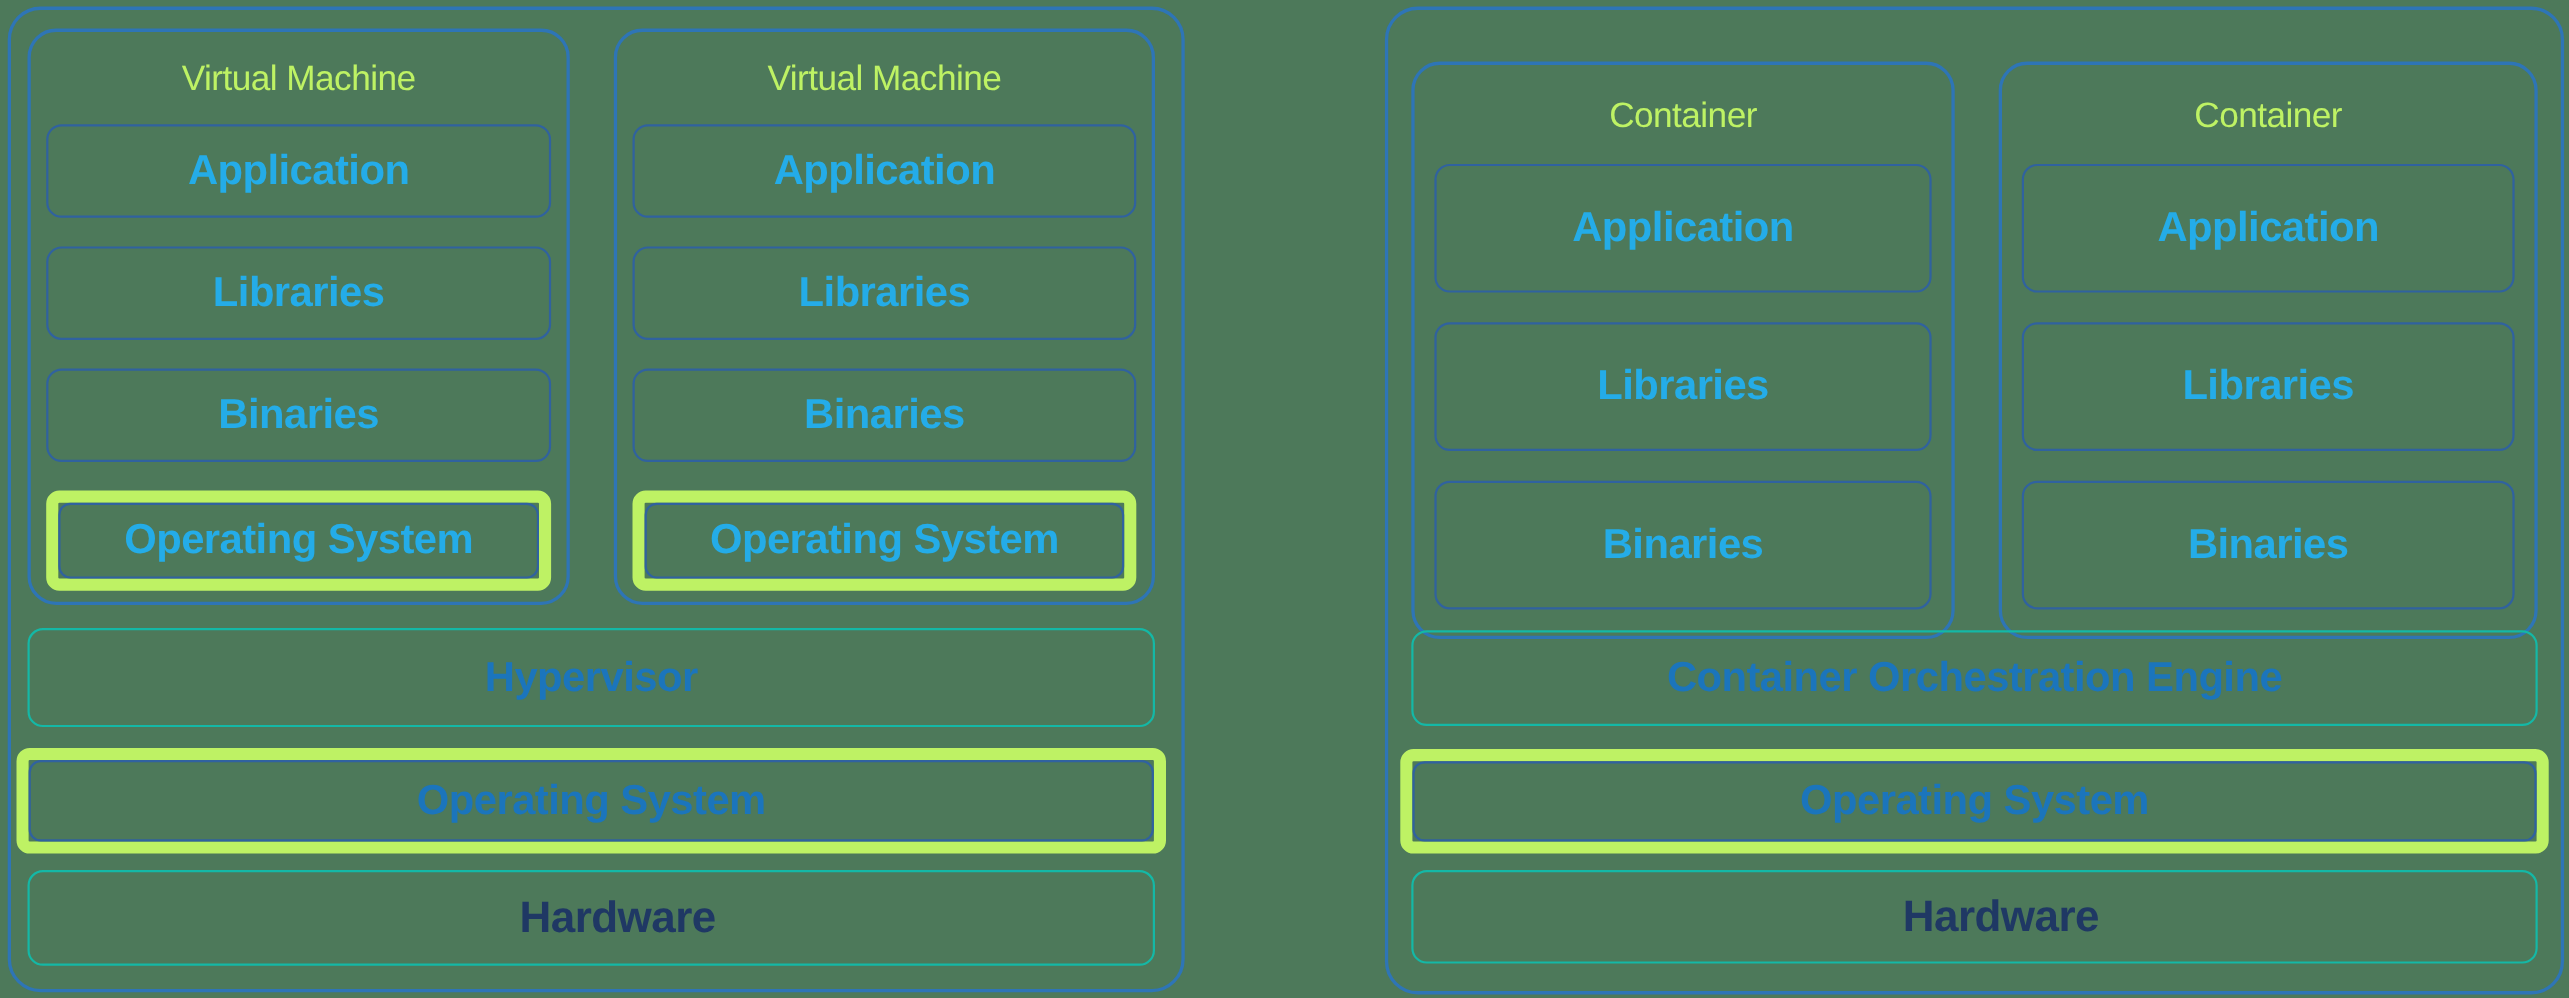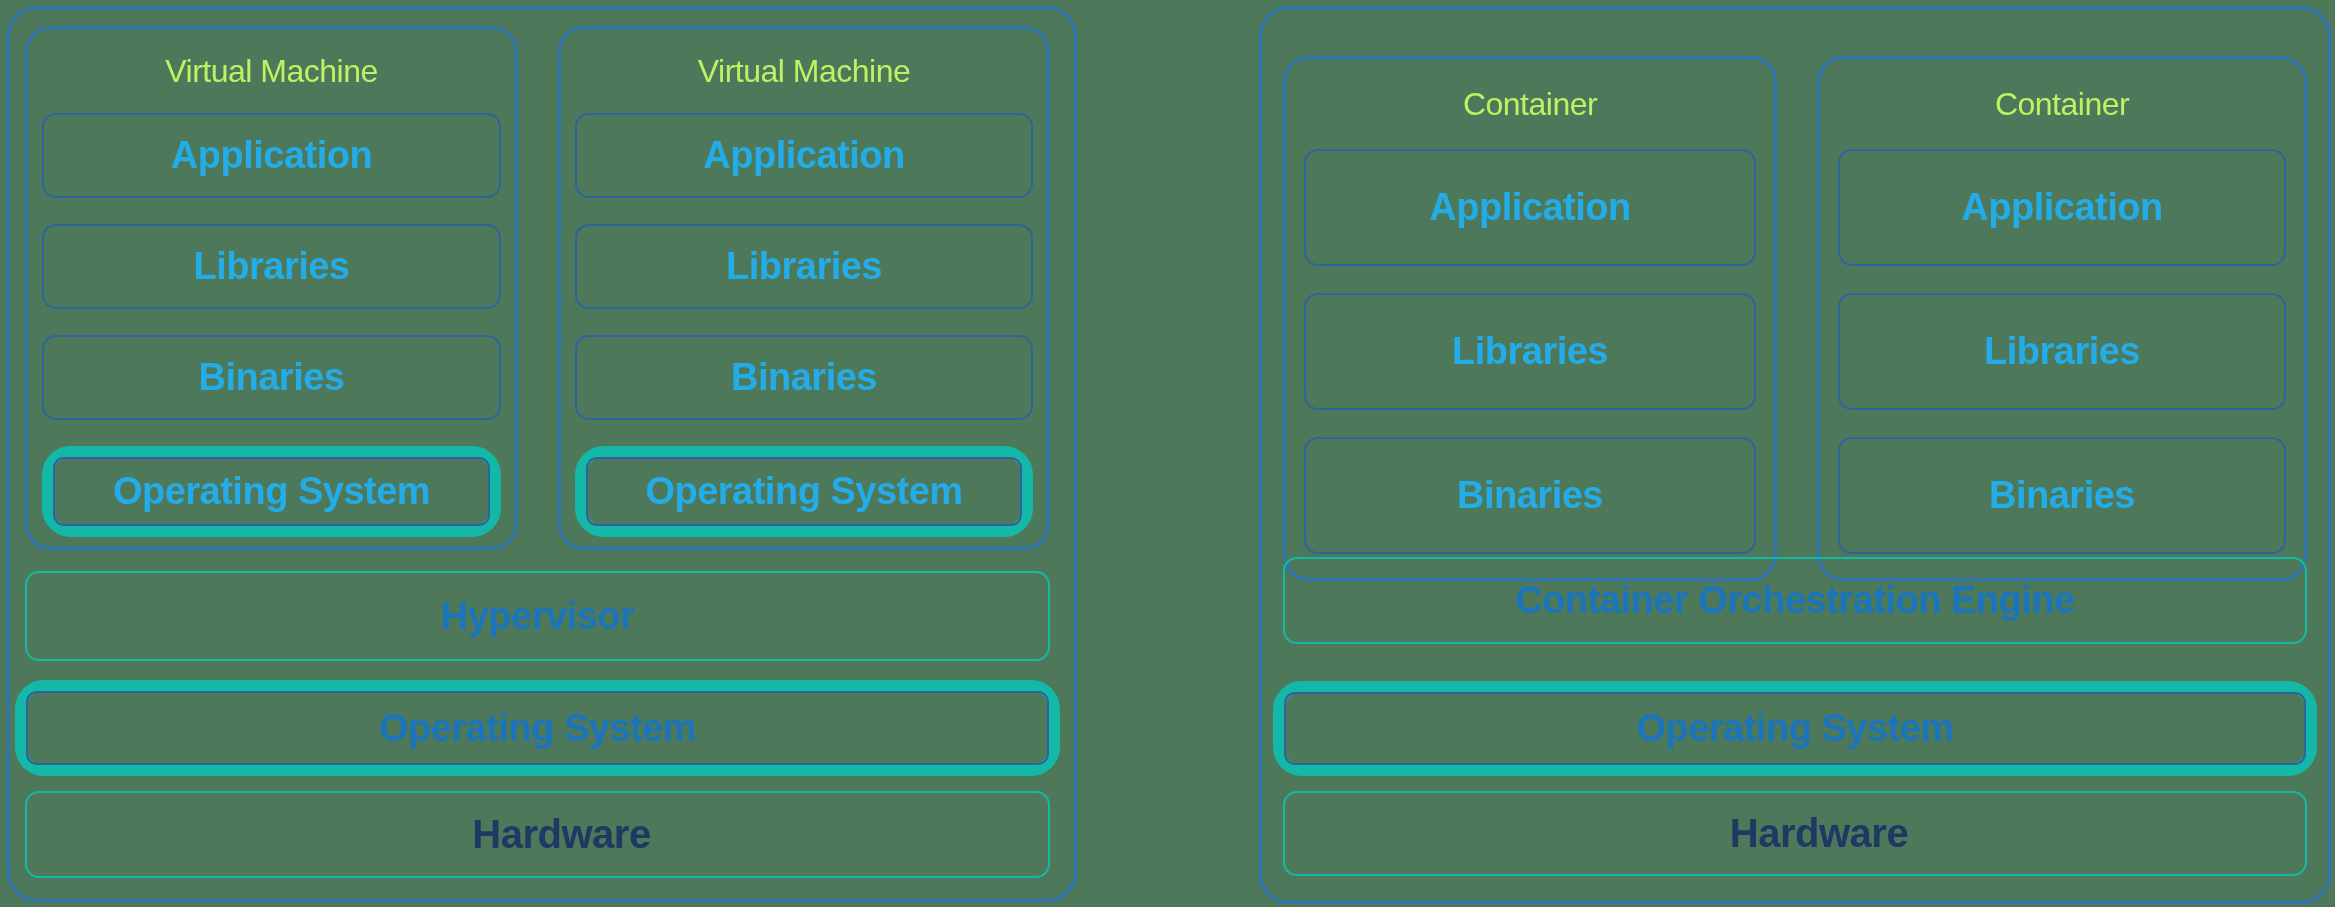--- a/index.html
+++ b/index.html
@@ -41,22 +41,22 @@
   .vm-box { padding: 0 14px; }
   .vm-box .layer { height: 85px; margin-bottom: 26px; }
   .container-box { padding: 0 18px; margin-top: 30px; }
   .container-box .layer { height: 117px; margin-bottom: 27px; }
 
   .cyan { color: #24ACE8; font-size: 38px; font-weight: 700; }
   .blue { color: #1B75BC; font-size: 38px; font-weight: 700; }
   .navy { color: #1F3864; font-size: 40px; font-weight: 700; padding-left: 48px; }
 
   .os-highlight {
-    border: 11px solid #14b8a6;
-    border-radius: 29px;
+    border: 11px solid #bef264;
+    border-radius: 12px;
   }
   .os-inner {
     width: 100%; height: 100%;
     border: 2px solid #30629F;
     border-radius: 11px;
     display: flex; align-items: center; justify-content: center;
   }
   .vm-os { height: 91px; margin-top: 20px; }
 
   .wide-box {
@@ -109,20 +109,20 @@
     <div class="layer cyan">Binaries</div>
   </div>
 
   <div class="unit-box container-box" style="left:555px; top:17px; width:490px; height:525px;">
     <div class="unit-title">Container</div>
     <div class="layer cyan">Application</div>
     <div class="layer cyan">Libraries</div>
     <div class="layer cyan">Binaries</div>
   </div>
 
-  <div class="wide-box blue" style="left:21px; top:548px; width:1024px; height:87px;">Container Orchestration Engine</div>
+  <div class="wide-box blue" style="left:21px; top:564px; width:1024px; height:87px;">Container Orchestration Engine</div>
 
   <div class="os-highlight abs" style="left:11px; top:672px; width:1044px; height:95px;">
     <div class="os-inner blue">Operating System</div>
   </div>
 
   <div class="wide-box navy" style="left:21px; top:782px; width:1024px; height:85px;">Hardware</div>
 </div>
 
 </body></html>

